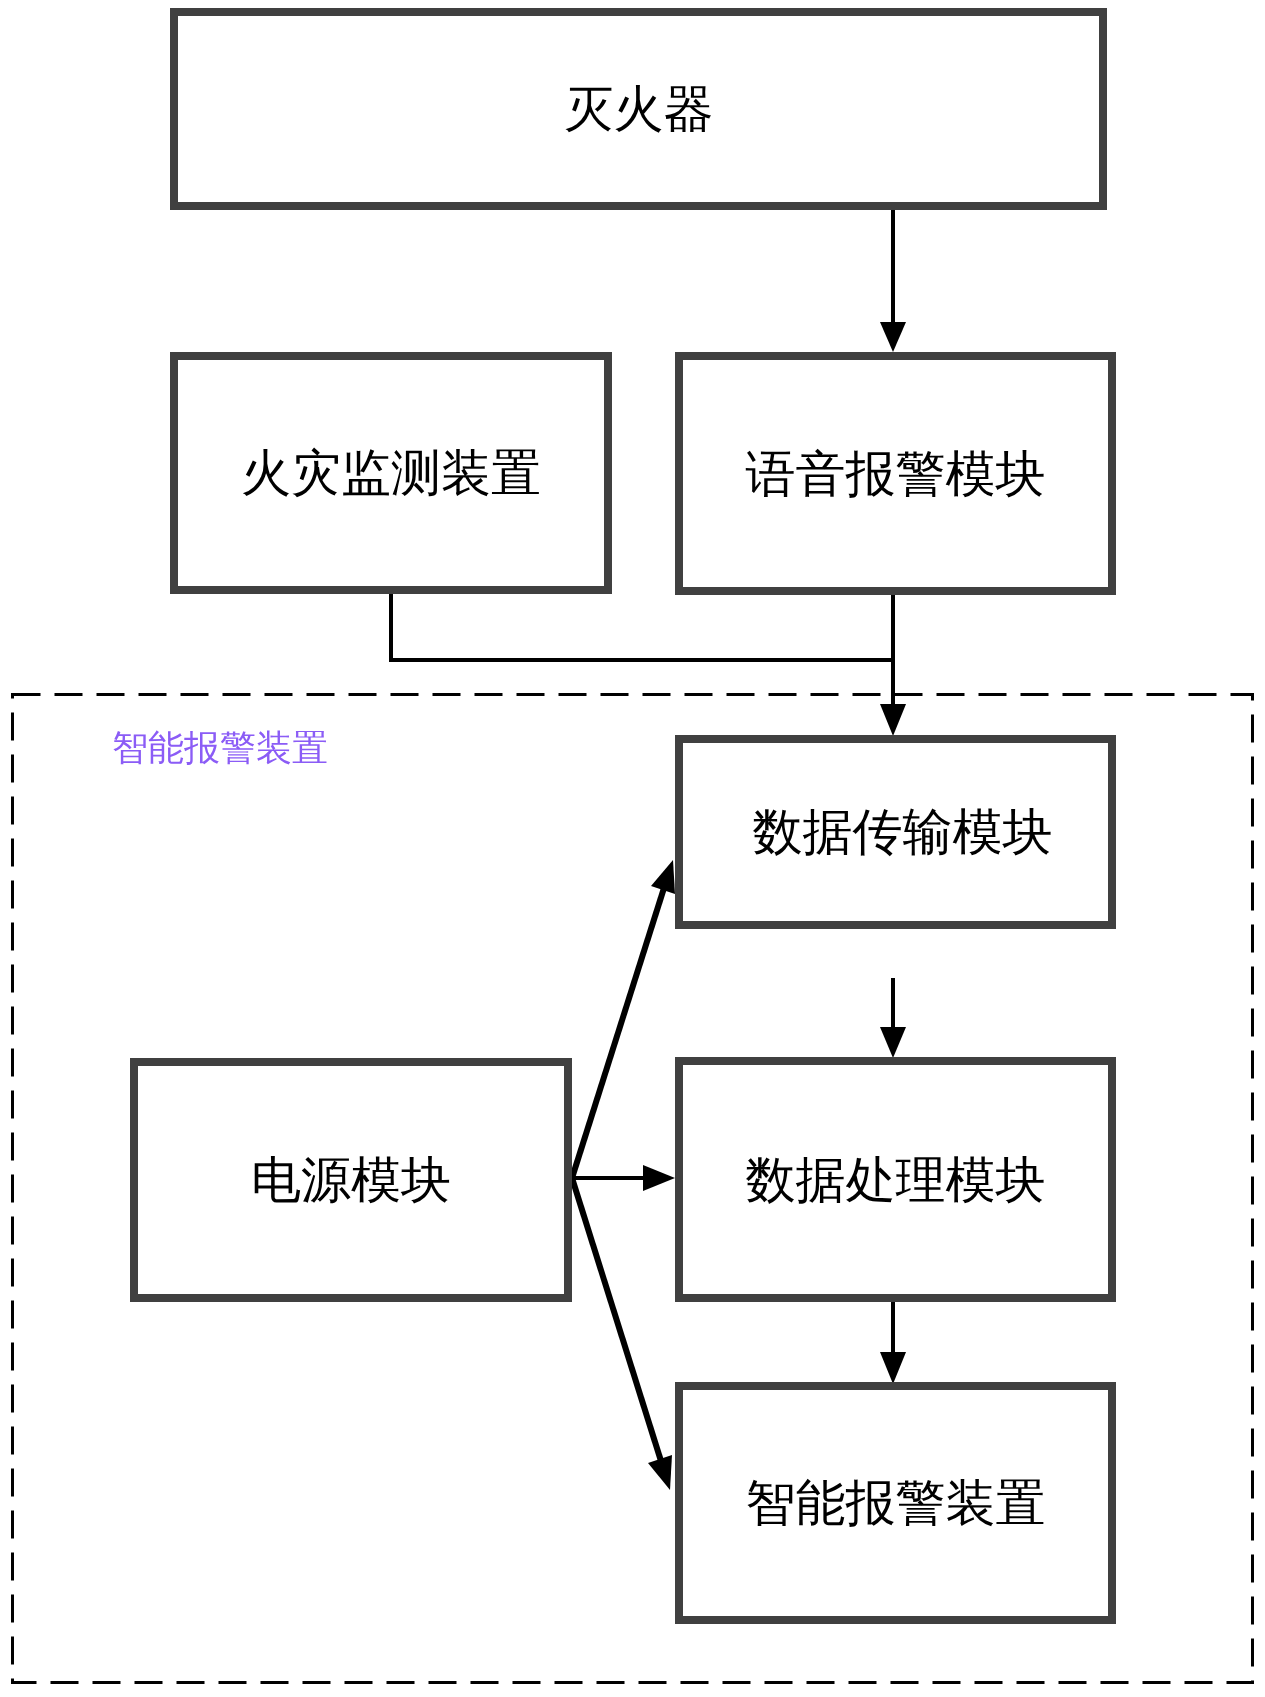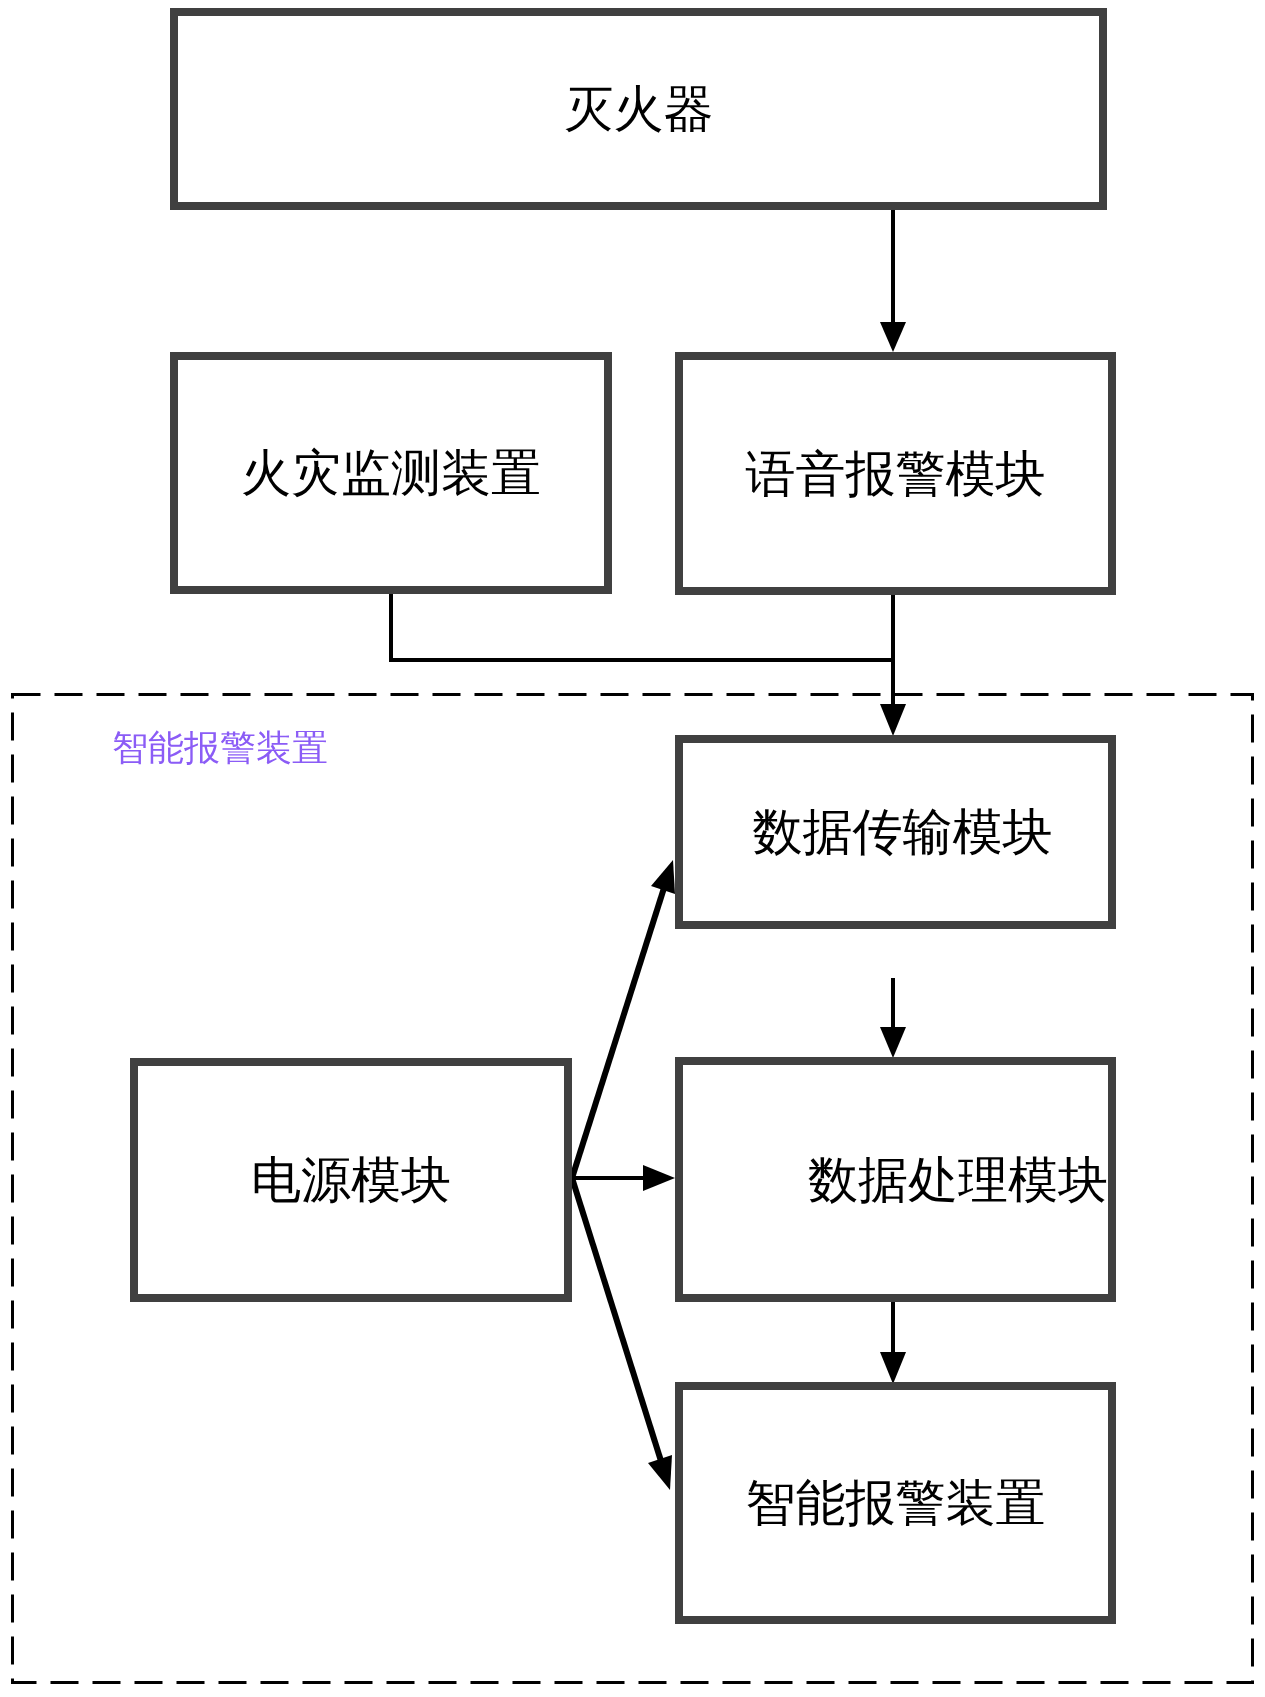--- a/index.html
+++ b/index.html
@@ -33,21 +33,21 @@
     font-size: 50px;
     color: #000000;
     white-space: nowrap;
     line-height: 1;
   }
   .node-extinguisher      { left: 170px; top: 8px;    width: 937px; height: 202px; }
   .node-fire-monitor      { left: 170px; top: 352px;  width: 442px; height: 242px; text-align: center; }
   .node-pressure-monitor  { left: 675px; top: 352px;  width: 441px; height: 243px; }
   .node-data-transmission { left: 675px; top: 735px;  width: 441px; height: 194px; padding-left: 14px; }
   .node-power             { left: 130px; top: 1058px; width: 442px; height: 244px; }
-  .node-data-processing   { left: 675px; top: 1057px; width: 441px; height: 245px; justify-content: flex-end; }
+  .node-data-processing   { left: 675px; top: 1057px; width: 441px; height: 245px; }
   .node-voice-alarm       { left: 675px; top: 1382px; width: 441px; height: 242px; }
   .group-label {
     position: absolute;
     left: 112px;
     top: 726px;
     font-size: 36px;
     color: #8b5cf6;
     white-space: nowrap;
     line-height: 1.2;
   }

